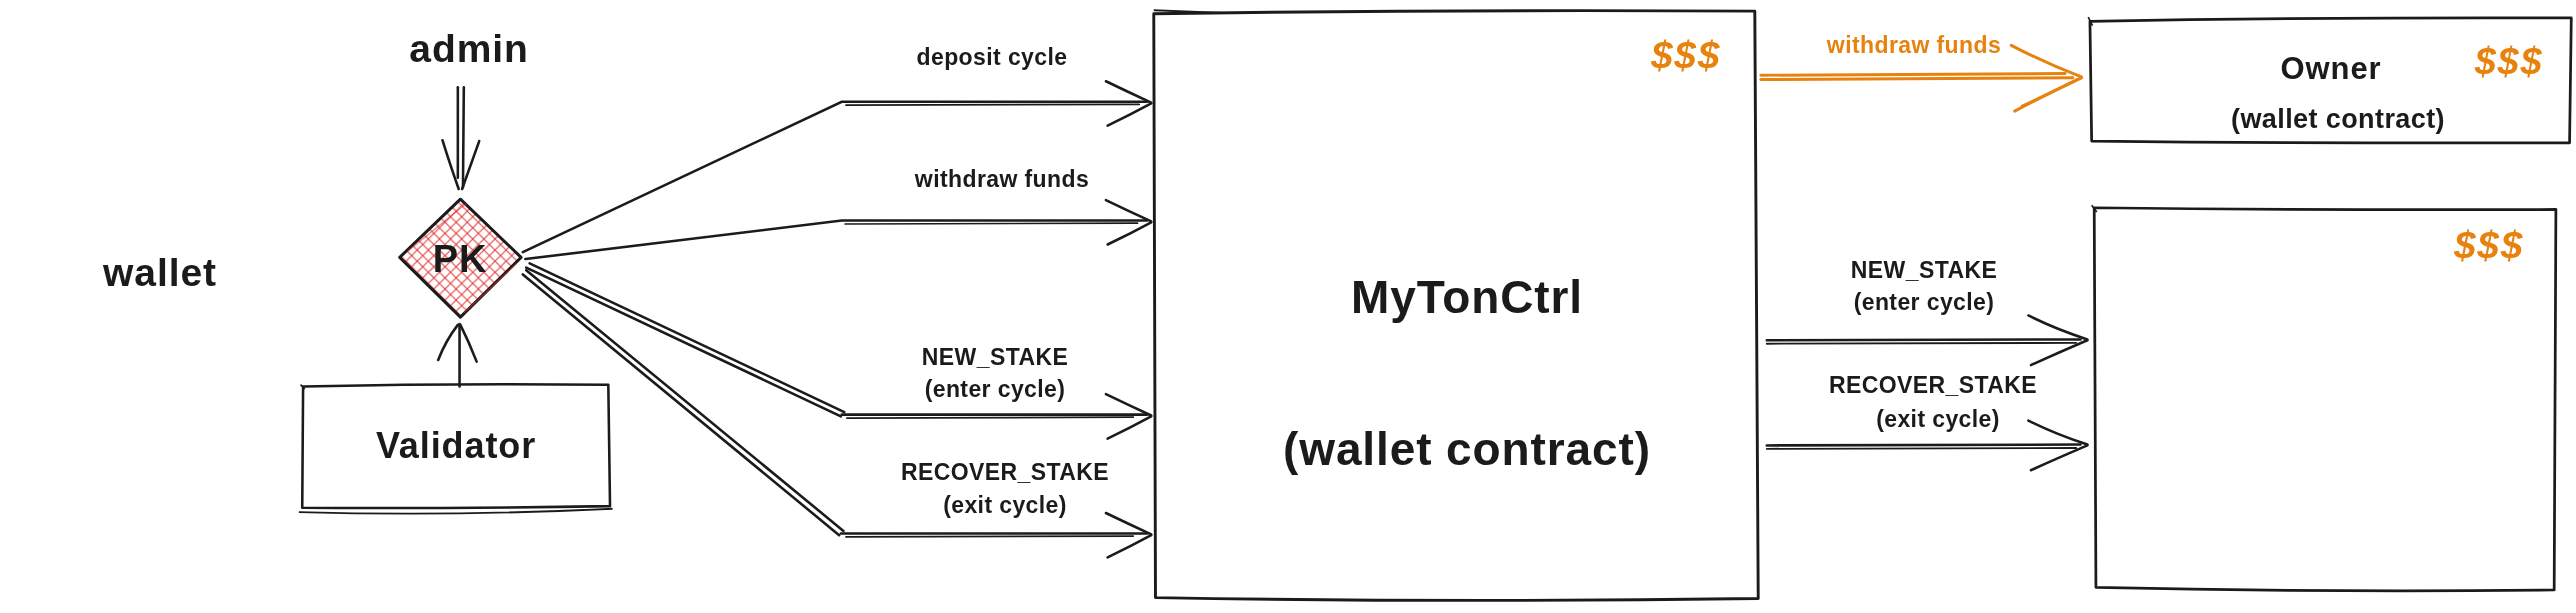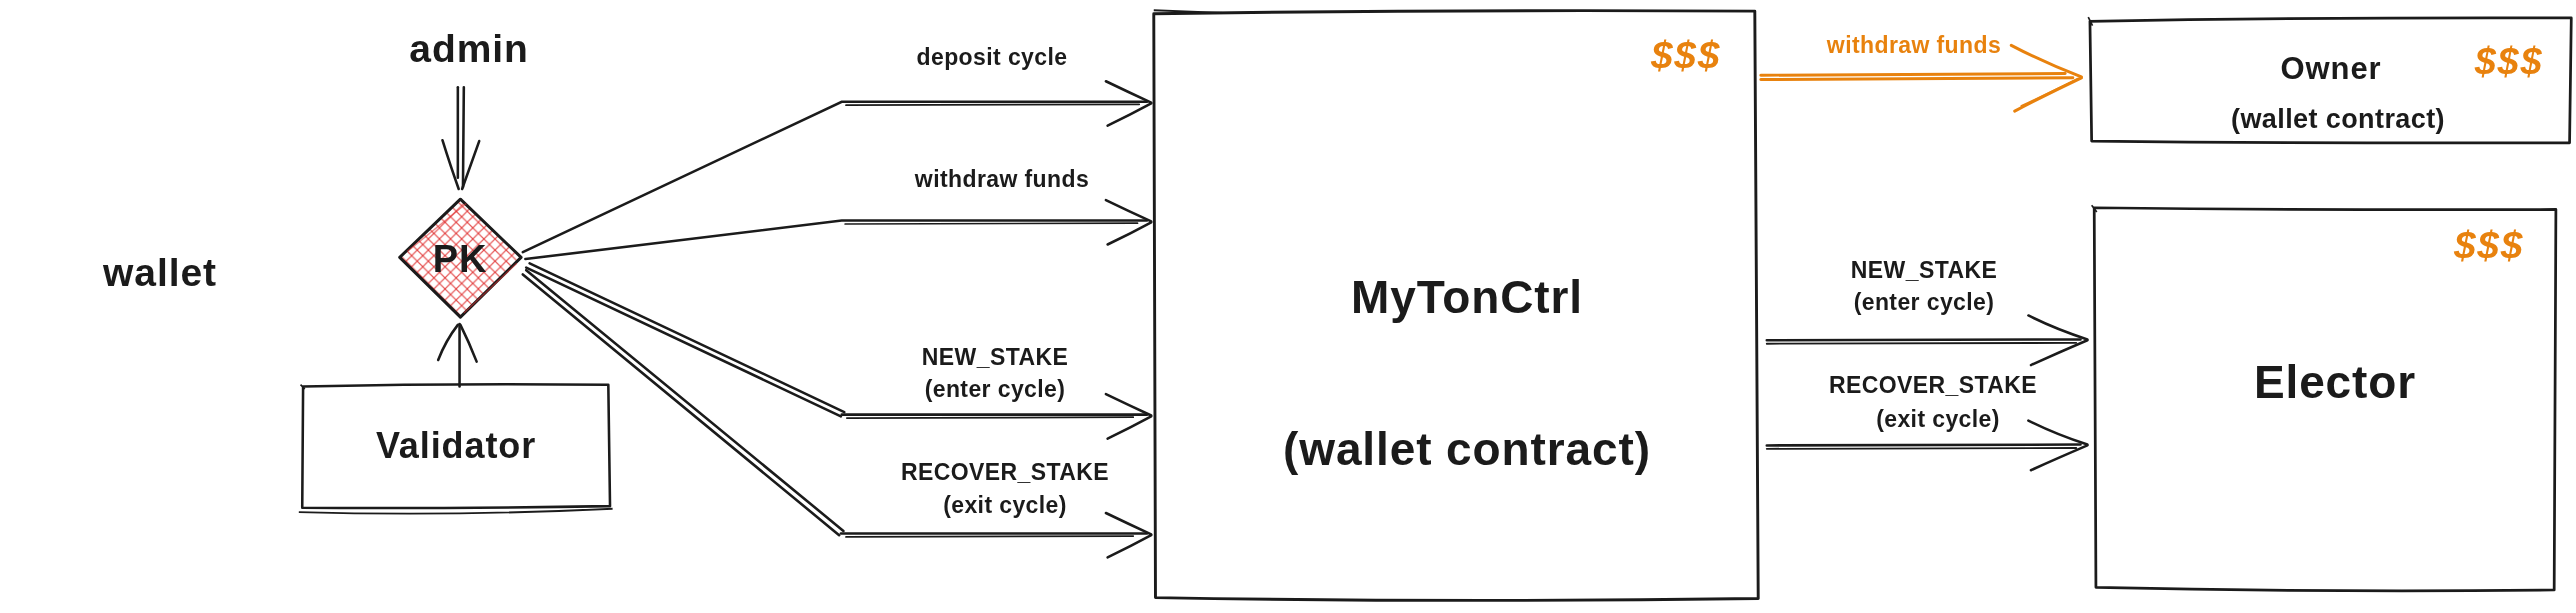--- a/index.html
+++ b/index.html
@@ -163,17 +163,16 @@
   <div class="lbl hand-med" style="left:2331px;top:68px;font-size:31px;">Owner</div>
   <div class="lbl money" style="left:2509px;top:62px;font-size:38px;">$$$</div>
   <div class="lbl hand-sub" style="left:2338px;top:119px;">(wallet contract)</div>
 
   <div class="lbl hand-small" style="left:1924px;top:270px;">NEW_STAKE</div>
   <div class="lbl hand-small" style="left:1924px;top:302px;font-weight:600;">(enter cycle)</div>
 
   <div class="lbl hand-small" style="left:1933px;top:385px;">RECOVER_STAKE</div>
   <div class="lbl hand-small" style="left:1938px;top:419px;font-weight:600;">(exit cycle)</div>
 
-  <div class="lbl hand-big" style="left:2335px;top:382px;">Elector</div>
   <div class="lbl money" style="left:2489px;top:245px;">$$$</div>
 
 </div>
 
 
 </body></html>

